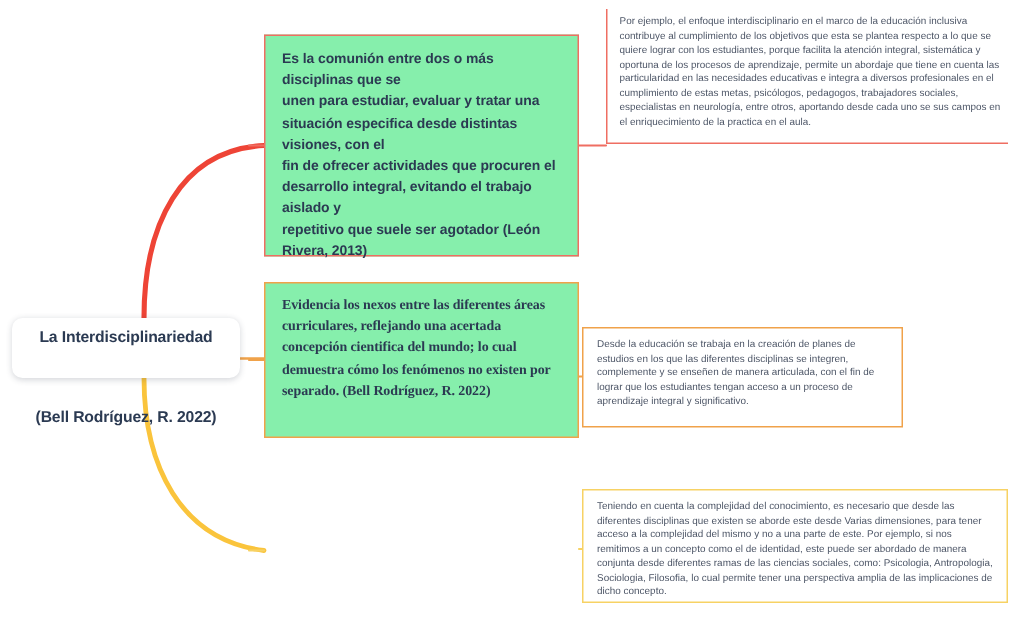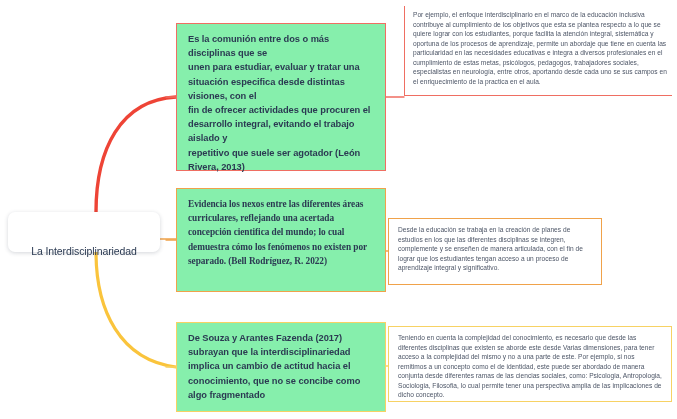--- a/index.html
+++ b/index.html
@@ -34,21 +34,21 @@
     border-radius: 7px;
     box-shadow: 0 1px 4px rgba(40,50,70,0.20);
     display: flex;
     flex-direction: column;
     align-items: center;
     justify-content: center;
     z-index: 5;
   }
   .root-line {
     font-size: 10.5px;
-    font-weight: normal;
+    font-weight: bold;
     color: #2b3a52;
     line-height: 13.5px;
     letter-spacing: -0.1px;
     white-space: nowrap;
     margin-top: 40px;
   }
 
   
   .branch {
     position: absolute;
@@ -125,33 +125,31 @@
 
     <path d="M 386 366 L 388 366" fill="none" stroke="#f7d264" stroke-width="1.4" stroke-linecap="round"></path>
 
     <path d="M 166 97 L 176 97" fill="none" stroke="#ef6e62" stroke-width="1.4" stroke-linecap="round"></path>
     <path d="M 166 240 L 176 240" fill="none" stroke="#f0a24a" stroke-width="1.4" stroke-linecap="round"></path>
     <path d="M 166 367 L 176 367" fill="none" stroke="#f7d264" stroke-width="1.4" stroke-linecap="round"></path>
   </svg>
 
   <div class="root-node">
     <span class="root-line">La Interdisciplinariedad</span>
+    <span class="root-line">(Bell Rodríguez, R. 2022)</span>
   </div>
 
   <div class="branch" id="branch-0">
     <span class="btext">Es la comunión entre dos o más disciplinas que se
 unen para estudiar, evaluar y tratar una situación especifica desde distintas visiones, con el
 fin de ofrecer actividades que procuren el desarrollo integral, evitando el trabajo aislado y
 repetitivo que suele ser agotador (León Rivera, 2013)</span>
   </div>
   <div class="branch" id="branch-1">
     <span class="btext">Evidencia los nexos entre las diferentes áreas curriculares, reflejando una acertada concepción cientifica del mundo; lo cual demuestra cómo los fenómenos no existen por separado. (Bell Rodríguez, R. 2022)</span>
-  </div>
-  <div class="branch" id="branch-2">
-    <span class="btext">De Souza y Arantes Fazenda (2017) subrayan que la interdisciplinariedad implica un cambio  de actitud hacia el conocimiento, que no se concibe como algo fragmentado</span>
   </div>
 
   <div class="note" id="note-0">
     <span class="ntext">Por ejemplo, el enfoque interdisciplinario en el marco de la educación inclusiva contribuye al cumplimiento de los objetivos que esta se plantea respecto a lo que se quiere lograr con los estudiantes, porque facilita la atención integral, sistemática y oportuna de los procesos de aprendizaje, permite un abordaje que tiene en cuenta las particularidad en las necesidades educativas e integra a diversos profesionales en el cumplimiento de estas metas, psicólogos, pedagogos, trabajadores sociales, especialistas en neurología, entre otros, aportando desde cada uno se sus campos en el enriquecimiento de la practica en el aula.</span>
   </div>
   <div class="note" id="note-1">
     <span class="ntext">Desde la educación se trabaja en la creación de planes de estudios en los que las diferentes disciplinas se integren, complemente y se enseñen de manera articulada, con el fin de lograr que los estudiantes tengan acceso a un proceso de aprendizaje integral y significativo.</span>
   </div>
   <div class="note" id="note-2">
     <span class="ntext">Teniendo en cuenta la complejidad del conocimiento, es necesario que desde las diferentes disciplinas que existen se aborde este desde Varias dimensiones, para tener acceso a la complejidad del mismo y no a una parte de este. Por ejemplo, si nos remitimos a un concepto como el de identidad, este puede ser abordado de manera conjunta desde diferentes ramas de las ciencias sociales, como: Psicologia, Antropologia, Sociologia, Filosofia, lo cual permite tener una perspectiva amplia de las implicaciones de dicho concepto.</span>

